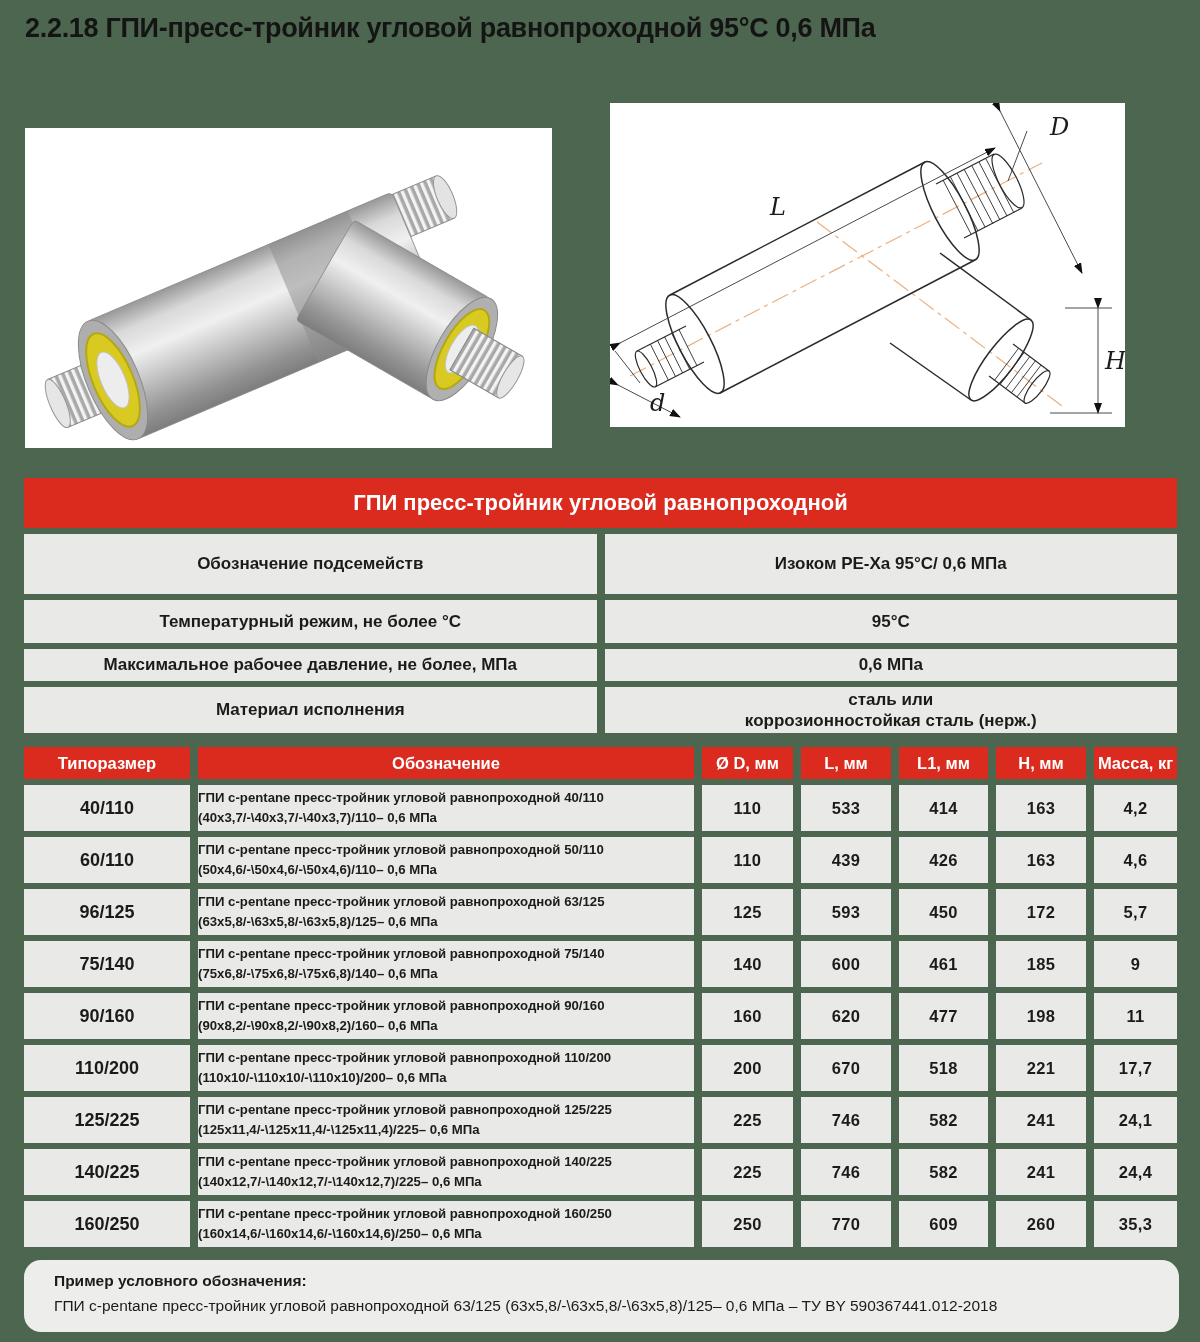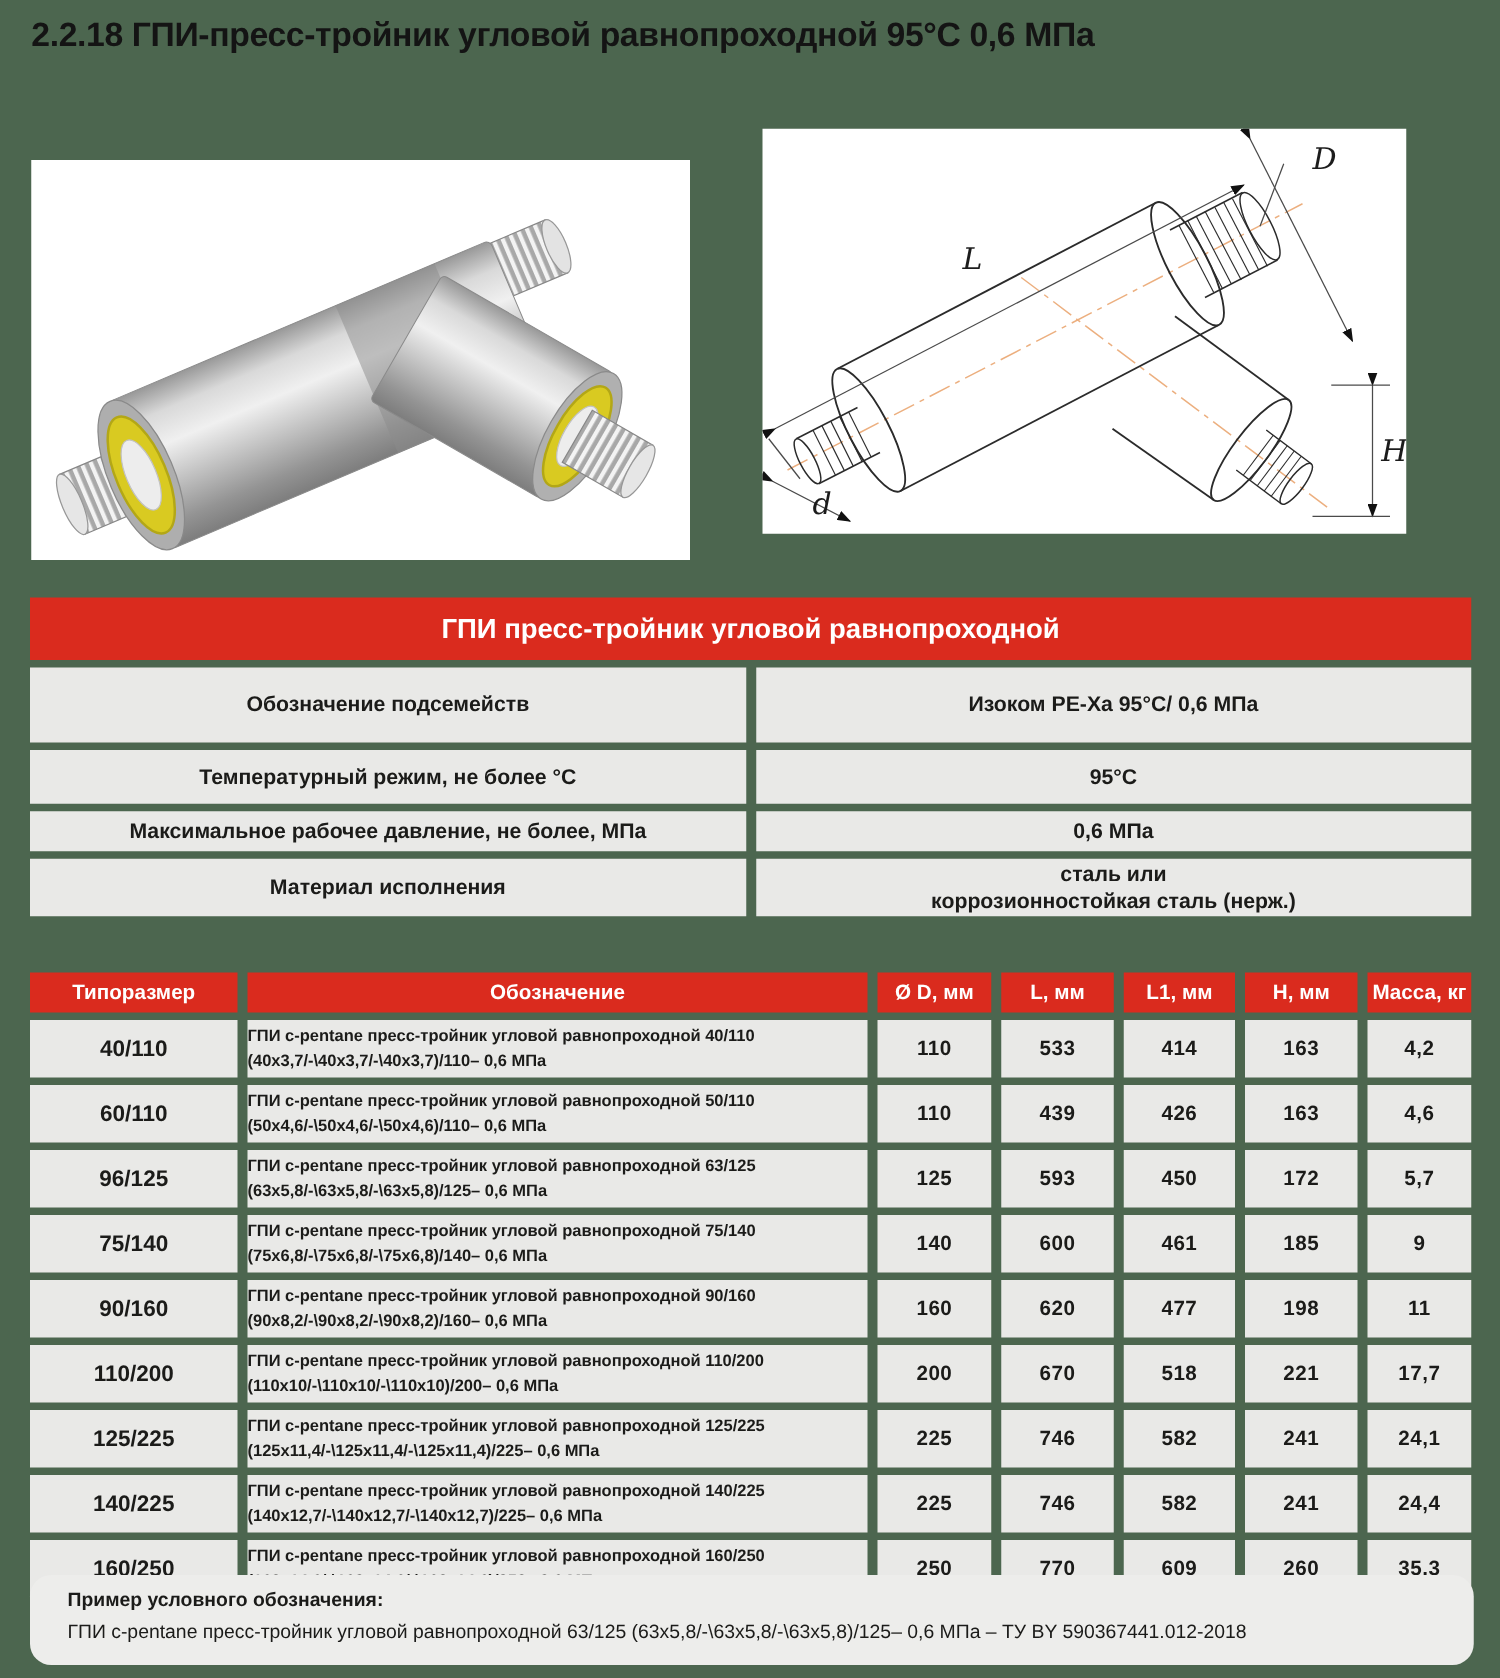--- a/index.html
+++ b/index.html
@@ -27,21 +27,21 @@
     background:#e9e9e7;flex:1 1 0;display:flex;align-items:center;justify-content:center;
     font-weight:bold;font-size:17px;text-align:center;white-space:pre-line;line-height:1.25;
   }
   .srow:nth-child(1) .cell{height:60px;}
   .srow:nth-child(2) .cell{height:43px;}
   .srow:nth-child(3) .cell{height:32px;}
   .srow:nth-child(4) .cell{height:46px;}
   .tbl{
     position:absolute;left:24px;top:747px;width:1158px;
     display:grid;grid-template-columns:166px 496px 91px 90px 89px 90px 83px;
-    grid-template-rows:32px repeat(9,46px);column-gap:8px;row-gap:6px;margin-top:31px;
+    grid-template-rows:32px repeat(9,46px);column-gap:8px;row-gap:6px;
   }
   .h{
     background:#da2b1e;color:#ffffff;font-weight:bold;font-size:16.5px;
     display:flex;align-items:center;justify-content:center;white-space:nowrap;
   }
   .c{background:#e9e9e7;display:flex;align-items:center;justify-content:center;font-weight:bold;}
   .c.sz{font-size:18px;}
   .c.des{
     justify-content:flex-start;text-align:left;
     font-size:13.2px;line-height:1.55;white-space:pre-line;

